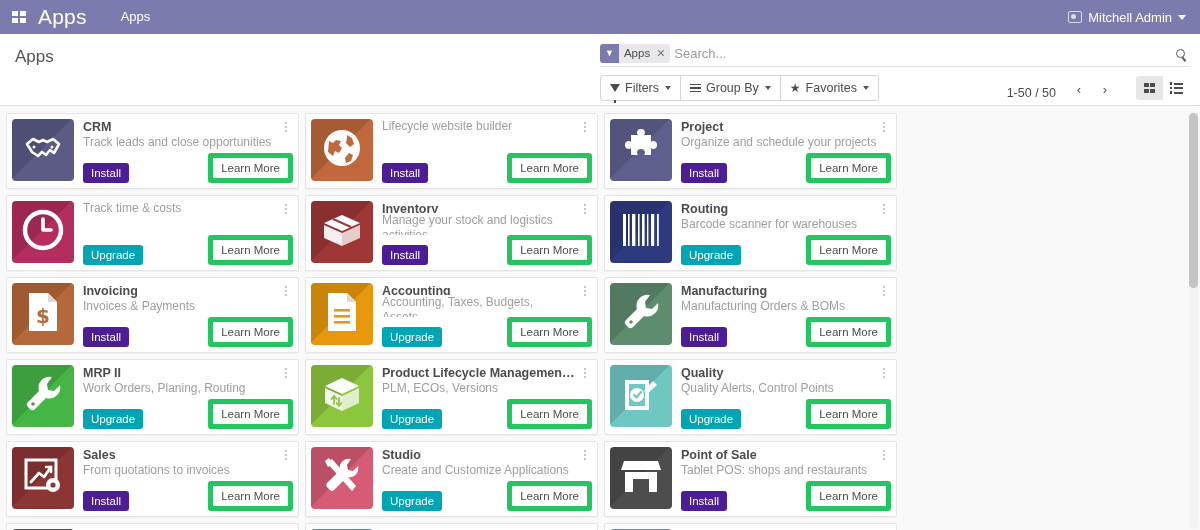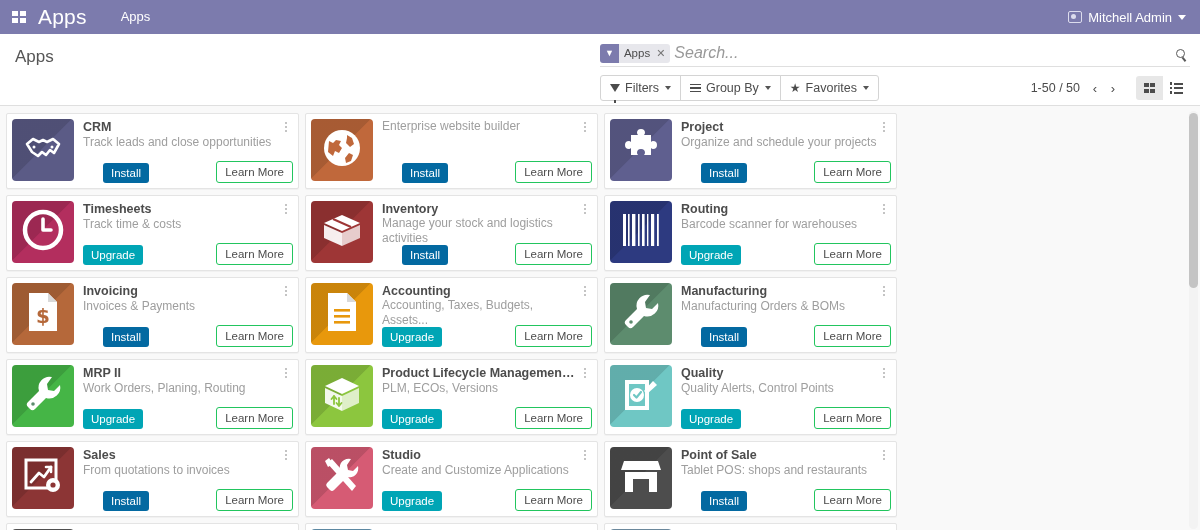--- a/index.html
+++ b/index.html
@@ -130,26 +130,25 @@
     color: #777;
     padding: 0 5px 0 2px;
     display: flex; align-items: center;
     font-size: 11px;
     cursor: pointer;
   }
   .search-input {
     border: none;
     outline: none;
     flex: 1;
-    font-size: 16px;
+    font-size: 13px;
     font-family: "Liberation Sans", sans-serif;
     color: #4c4c4c;
     background: transparent;
     padding-left: 2px;
-    font-style: italic;
   }
   .search-input::placeholder { color: #999999; }
   .search-magnifier {
     width: 20px;
     display: flex; align-items: center; justify-content: center;
     cursor: pointer;
   }
   .mag {
     width: 9px; height: 9px;
     border: 1.5px solid #5a5a5a;
@@ -210,24 +209,24 @@
     width: 2px; height: 3px;
     background: #4c4c4c;
   }
   .burger { display: flex; flex-direction: column; gap: 2px; }
   .burger i { width: 11px; height: 1.6px; background: #4c4c4c; display: block; }
   .star { font-size: 12px; color: #4c4c4c; line-height: 1; }
 
   .cp-pager {
     margin-left: auto;
     display: flex;
-    align-items: center;
+    align-items: flex-end;
     font-size: 12.5px;
     color: #4c4c4c;
-    gap: 0;
+    gap: 8px;
   }
   .pager-count { padding-right: 6px; }
   .pager-arrow {
     width: 18px; height: 22px;
     display: flex; align-items: center; justify-content: center;
     cursor: pointer;
     font-size: 13px;
     color: #4c4c4c;
   }
   .view-switcher {
@@ -332,27 +331,27 @@
   .btn-action {
     font-size: 11.5px;
     color: #ffffff;
     border: none;
     border-radius: 3px;
     padding: 3px 8px;
     cursor: pointer;
     font-family: "Liberation Sans", sans-serif;
     line-height: 14px;
   }
-  .btn-install { background: #0369a1; margin-left: 20px; }
+  .btn-install { background: #4c1d95; }
   .btn-upgrade { background: #00a5b5; }
   .btn-learn {
     font-size: 11.5px;
     color: #4c4c4c;
     background: #ffffff;
-    border: 1px solid #22c55e;
+    border: 5px solid #22c55e;
     border-radius: 3px;
     padding: 3px 8px;
     cursor: pointer;
     font-family: "Liberation Sans", sans-serif;
     line-height: 14px;
   }
   .card-menu {
     position: absolute;
     top: 0px; right: 1px;
     width: 12px; height: 16px;
@@ -503,21 +502,21 @@
       </div>
       <div class="app-card">
         <div class="app-icon" style="background:#c0683b">
           <span class="shadow"></span>
           <span><svg width="42" height="42" viewBox="0 0 42 42">
               <circle cx="21" cy="21" r="18" fill="#ffffff"></circle>
               <path d="M8 14 l4 2 l3 -3 l5 1 l-2 4 l3 3 l-3 5 l-4 -2 l-2 5 l-5 -4 z M26 8 l5 3 l2 6 l-4 3 l-4 -4 l1 -5 z M28 26 l4 2 l-2 6 l-5 2 l-1 -5 z" fill="#c0683b"></path>
             </svg></span>
         </div>
         <div class="card-body">
-          <div class="card-desc">Enterprise website builder</div>
+          <div class="card-desc">Lifecycle website builder</div>
           <div class="card-actions">
             <button class="btn-action btn-install">Install</button>
             <button class="btn-learn">Learn More</button>
           </div>
           <div class="card-menu">
             <i></i>
             <i></i>
             <i></i>
           </div>
         </div>
@@ -545,21 +544,20 @@
       </div>
       <div class="app-card">
         <div class="app-icon" style="background:#b32e5e">
           <span class="shadow"></span>
           <span><svg width="42" height="42" viewBox="0 0 42 42">
               <circle cx="21" cy="21" r="18" fill="none" stroke="#ffffff" stroke-width="4.5"></circle>
               <path d="M21 10 V21 H29" fill="none" stroke="#ffffff" stroke-width="3.6" stroke-linecap="round" stroke-linejoin="round"></path>
             </svg></span>
         </div>
         <div class="card-body">
-          <div class="card-name">Timesheets</div>
           <div class="card-desc">Track time &amp; costs</div>
           <div class="card-actions">
             <button class="btn-action btn-upgrade">Upgrade</button>
             <button class="btn-learn">Learn More</button>
           </div>
           <div class="card-menu">
             <i></i>
             <i></i>
             <i></i>
           </div>

